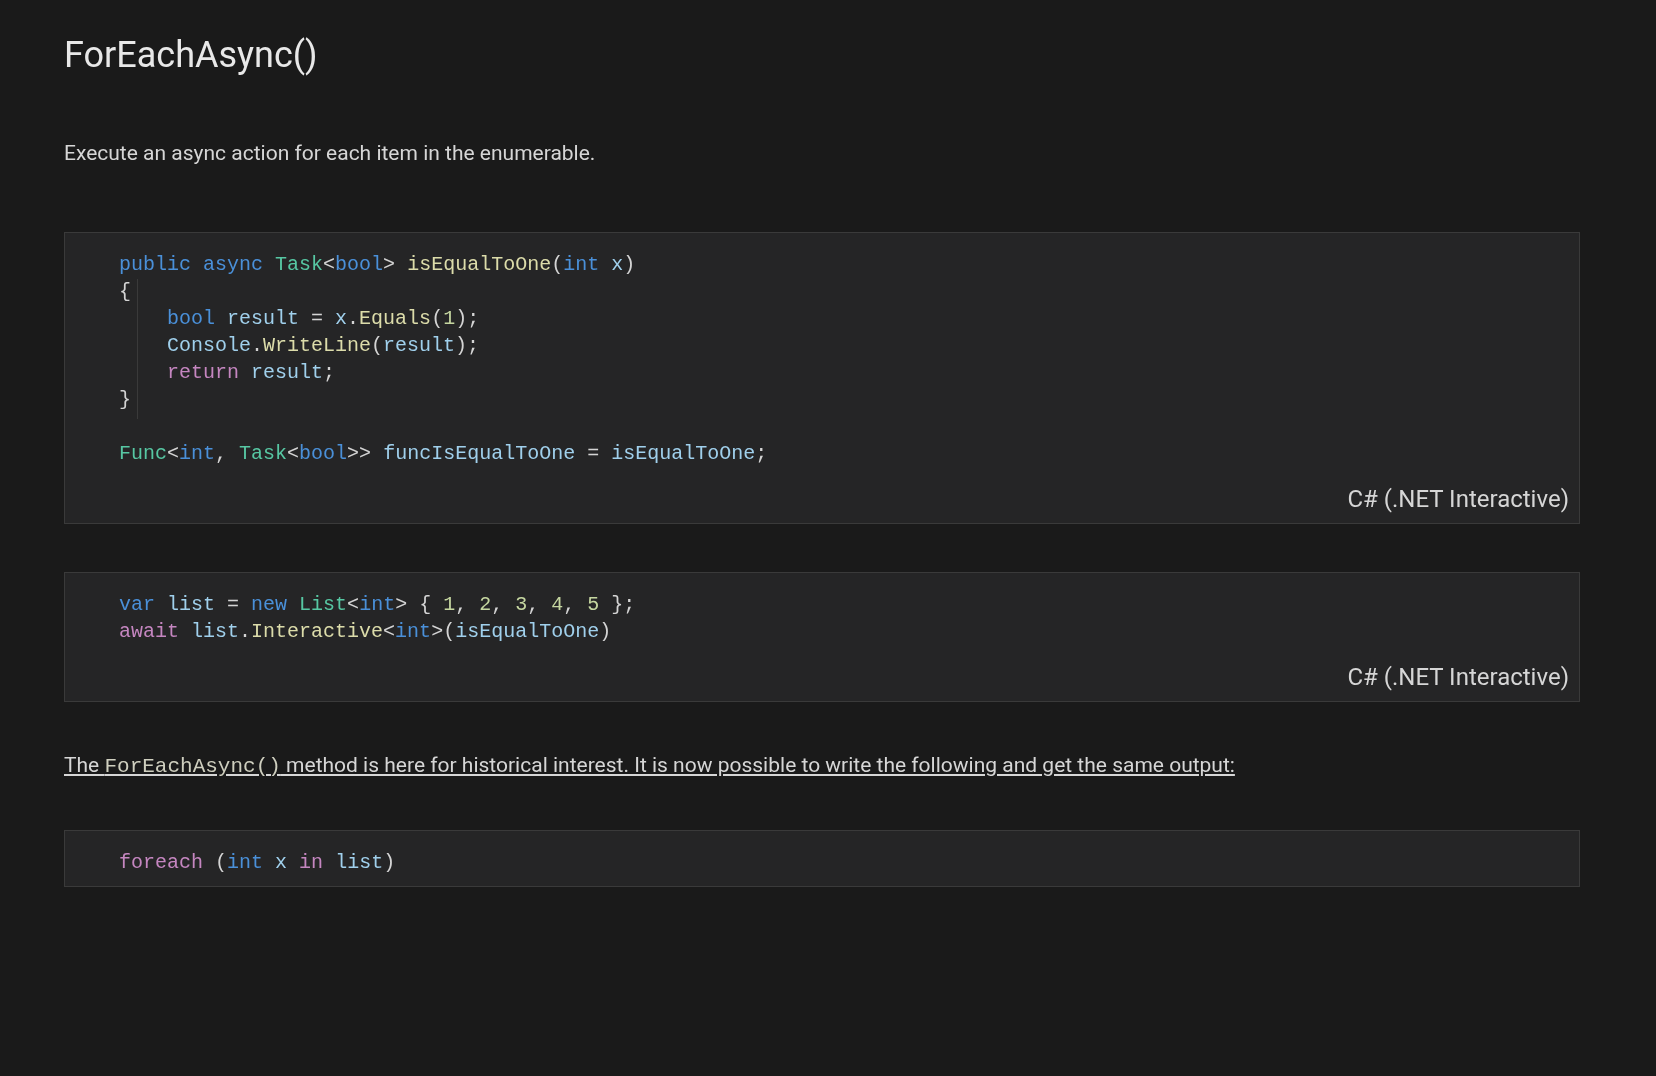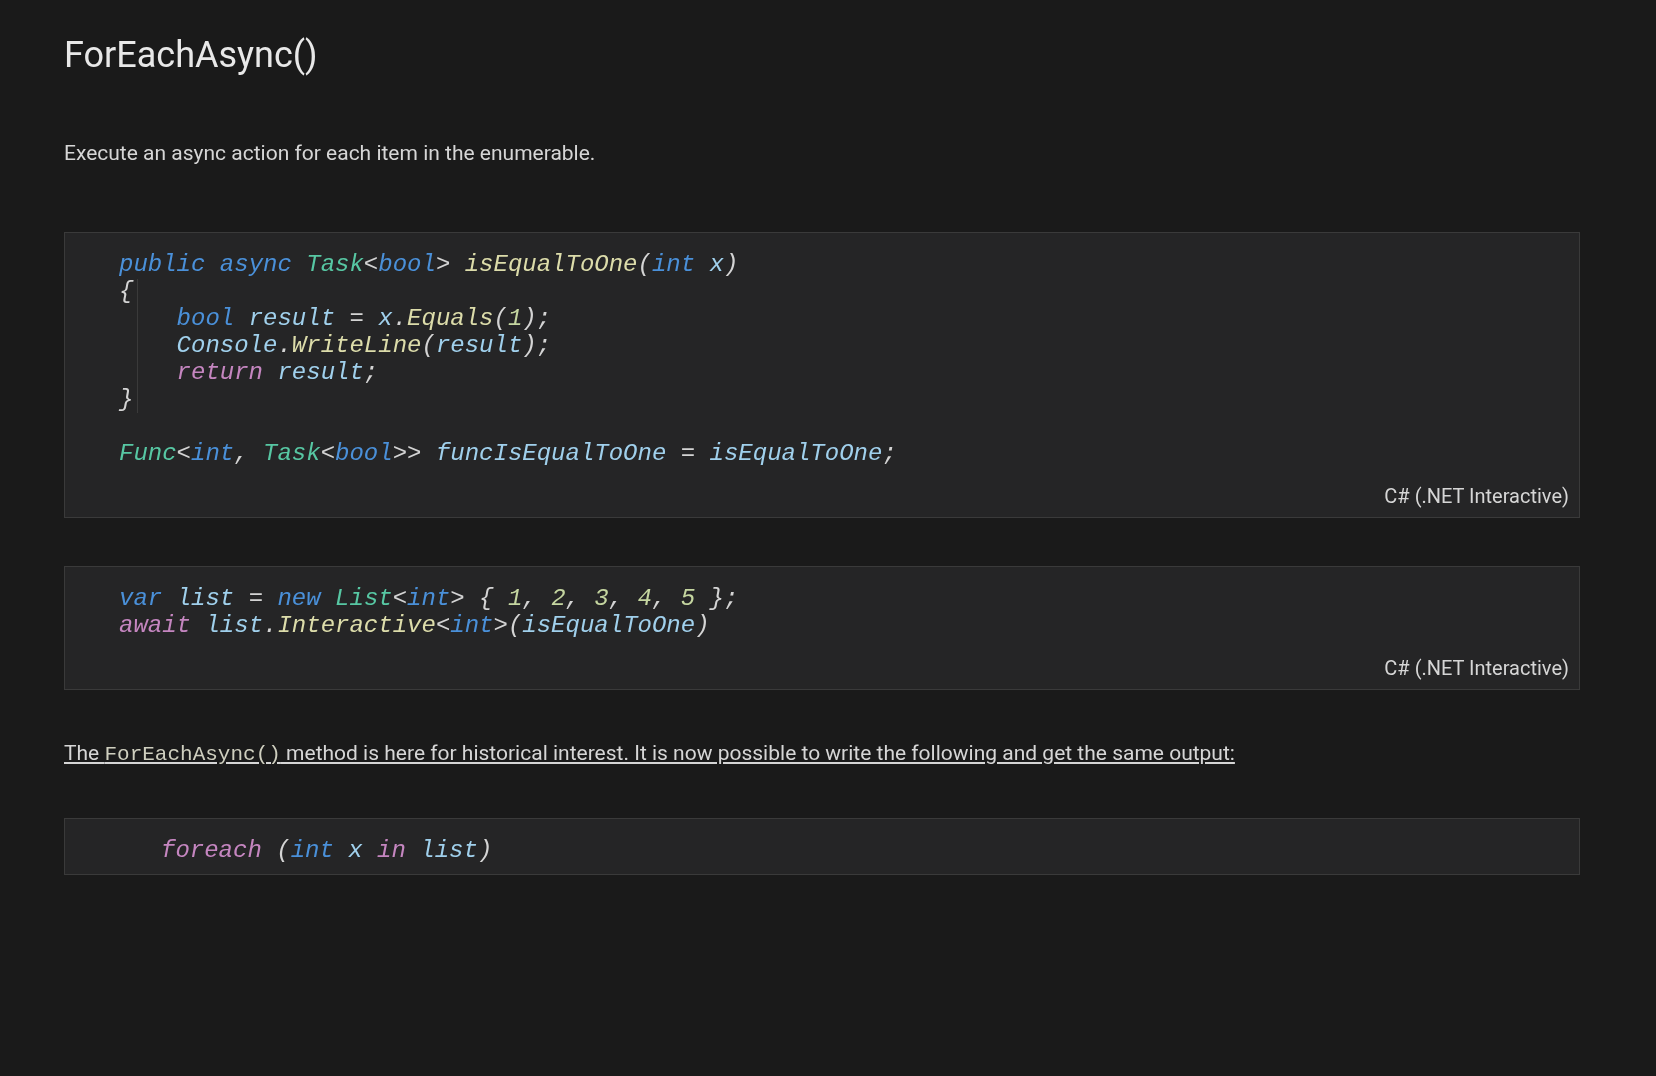--- a/index.html
+++ b/index.html
@@ -33,38 +33,37 @@
   .code-cell{
     border:1px solid #3a3a3a;
     background:#252526;
     margin-bottom:48px;
     position:relative;
   }
   .code-cell pre{
     margin:0;
     padding:18px 0 10px 54px;
     font-family:Consolas,"Courier New",monospace;
-    font-size:24px;
+    font-size:20px;
     line-height:27px;
     white-space:pre;
     color:#d4d4d4;
-    font-style:italic;
   }
   .code-cell .indent-guide{
     position:absolute;
     left:72px;
     top:46px;
     bottom:104px;
     width:1px;
     background:#3a3a3a;
   }
   .lang-label{
     text-align:right;
     padding:4px 10px 6px 0;
-    font-size:20px;
+    font-size:24px;
     color:#d6d6d6;
     background:#252526;
   }
   
   .k  { color:#4a90d9; }         
   .t  { color:#57c7a3; }         
   .fn { color:#dcdcaa; }         
   .v  { color:#a0d0ec; }         
   .n  { color:#c5d6a0; }         
   .c  { color:#d4d4d4; }         
@@ -106,17 +105,17 @@
   <div class="code-cell">
     <pre><span class="k">var</span><span class="c"> </span><span class="v">list</span><span class="c"> = </span><span class="k">new</span><span class="c"> </span><span class="t">List</span><span class="p">&lt;</span><span class="k">int</span><span class="p">&gt; { </span><span class="n">1</span><span class="p">, </span><span class="n">2</span><span class="p">, </span><span class="n">3</span><span class="p">, </span><span class="n">4</span><span class="p">, </span><span class="n">5</span><span class="p"> };</span>
 <span class="ctrl">await</span><span class="c"> </span><span class="v">list</span><span class="p">.</span><span class="fn">Interactive</span><span class="p">&lt;</span><span class="k">int</span><span class="p">&gt;(</span><span class="v">isEqualToOne</span><span class="p">)</span></pre>
     <div class="lang-label">C# (.NET Interactive)</div>
   </div>
 
   <p class="note">
     <span>The </span><span class="inline-code">ForEachAsync()</span><span> method is here for historical interest. It is now possible to write the following and get the same output:</span>
   </p>
 
-  <div class="code-cell" style="margin-bottom:0;padding-left:42px;">
+  <div class="code-cell" style="margin-bottom:0;">
     <pre><span class="ctrl">foreach</span><span class="c"> </span><span class="p">(</span><span class="k">int</span><span class="c"> </span><span class="v">x</span><span class="c"> </span><span class="ctrl">in</span><span class="c"> </span><span class="v">list</span><span class="p">)</span></pre>
   </div>
 
 </div>
 
 </body></html>

